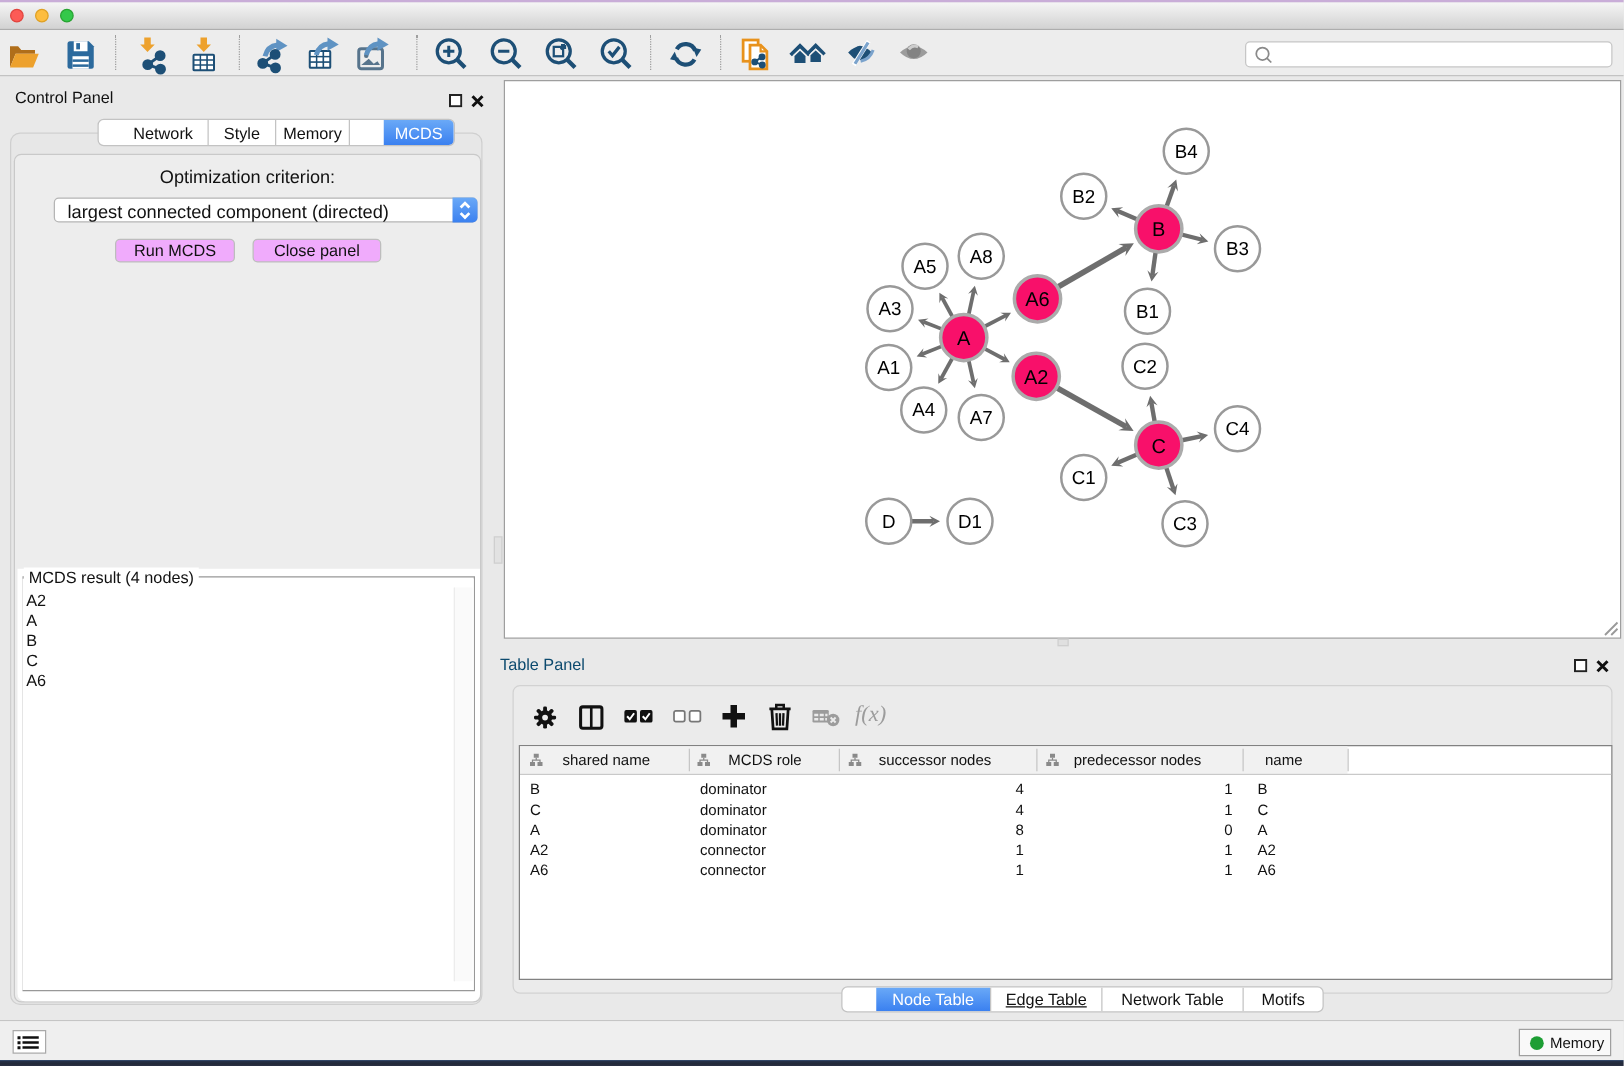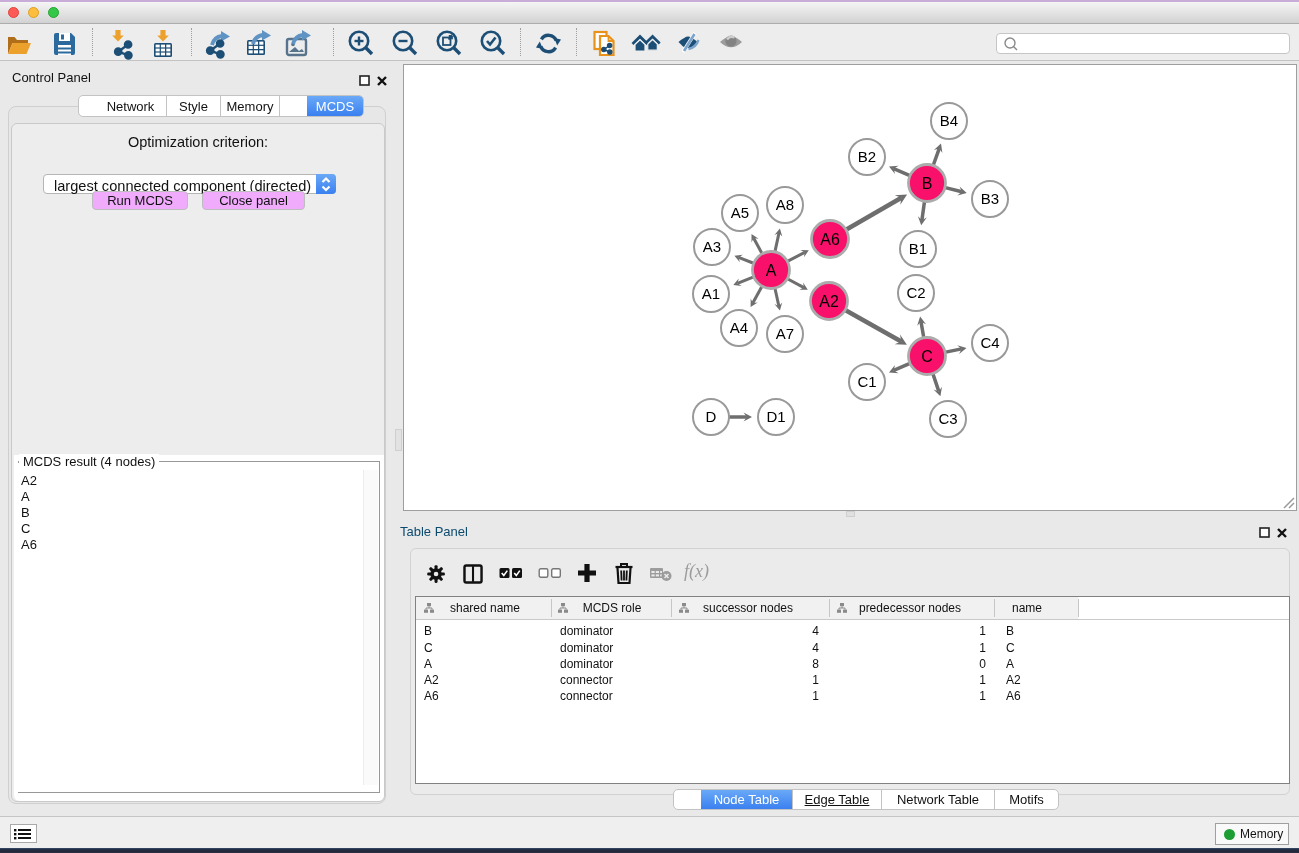--- a/index.html
+++ b/index.html
@@ -29,21 +29,21 @@
 #panelA { left:8px; top:106px; width:378px; height:698px; background:#e7e7e7; border:1px solid #cfcfcf; border-radius:8px; }
 #panelB { left:11px; top:123px; width:374px; height:679px; background:#ededed; border:1px solid #c9c9c9; border-radius:6px; }
 #cp-white { left:14px; top:455px; width:370px; height:346px; background:#fff; border-radius:0 0 6px 6px; }
 
 .seg { position:absolute; display:flex; height:22px; font-size:13px; background:#fff; border:1px solid #c3c3c3; border-radius:5px; overflow:hidden; }
 .seg div { display:flex; align-items:center; justify-content:center; color:#111; border-right:1px solid #c3c3c3; }
 .seg div:last-child { border-right:none; }
 .seg div.sel { background:linear-gradient(#6aa9f7,#3a80f0); color:#fff;margin-left:27px; }
 
 #optlabel { left:0; top:134px; width:396px; text-align:center; font-size:14.5px; color:#111; }
-#dropdown { left:43px; top:174px; width:293px; height:20px; background:#fff; border:1px solid #b5b5b5; border-radius:4px; }
+#dropdown { left:43px; top:158px; width:339px; height:20px; background:#fff; border:1px solid #b5b5b5; border-radius:4px; }
 #dropdown .txt { position:absolute; left:10px; top:3px; font-size:14.6px; color:#111; }
 #dropdown .step { position:absolute; right:-1px; top:-1px; width:20px; height:20px; background:linear-gradient(#6aa9f7,#3a80f0); border-radius:0 4px 4px 0; }
 .btn { position:absolute; height:19px; background:#f0abfc; border:1px solid #bdbdbd; border-radius:4px; font-size:13px; color:#111; display:flex; align-items:center; justify-content:center; }
 
 #fieldset { left:18px; top:461px; width:362px; height:332px; border:1px solid #989898; }
 #fs-legend { left:19px; top:454px; background:#fff; padding:0 4px; font-size:13px; color:#111; z-index:5; }
 #fs-list { left:18px; top:463px; width:361px; height:329px; background:#fff; font-size:13px; color:#111; }
 #fs-list .row { padding-left:3px; height:16px; line-height:16px; }
 #fs-scroll { position:absolute; right:1px; top:7px; width:15px; height:315px; background:#fafafa; border-left:1px solid #ececec; }
 

